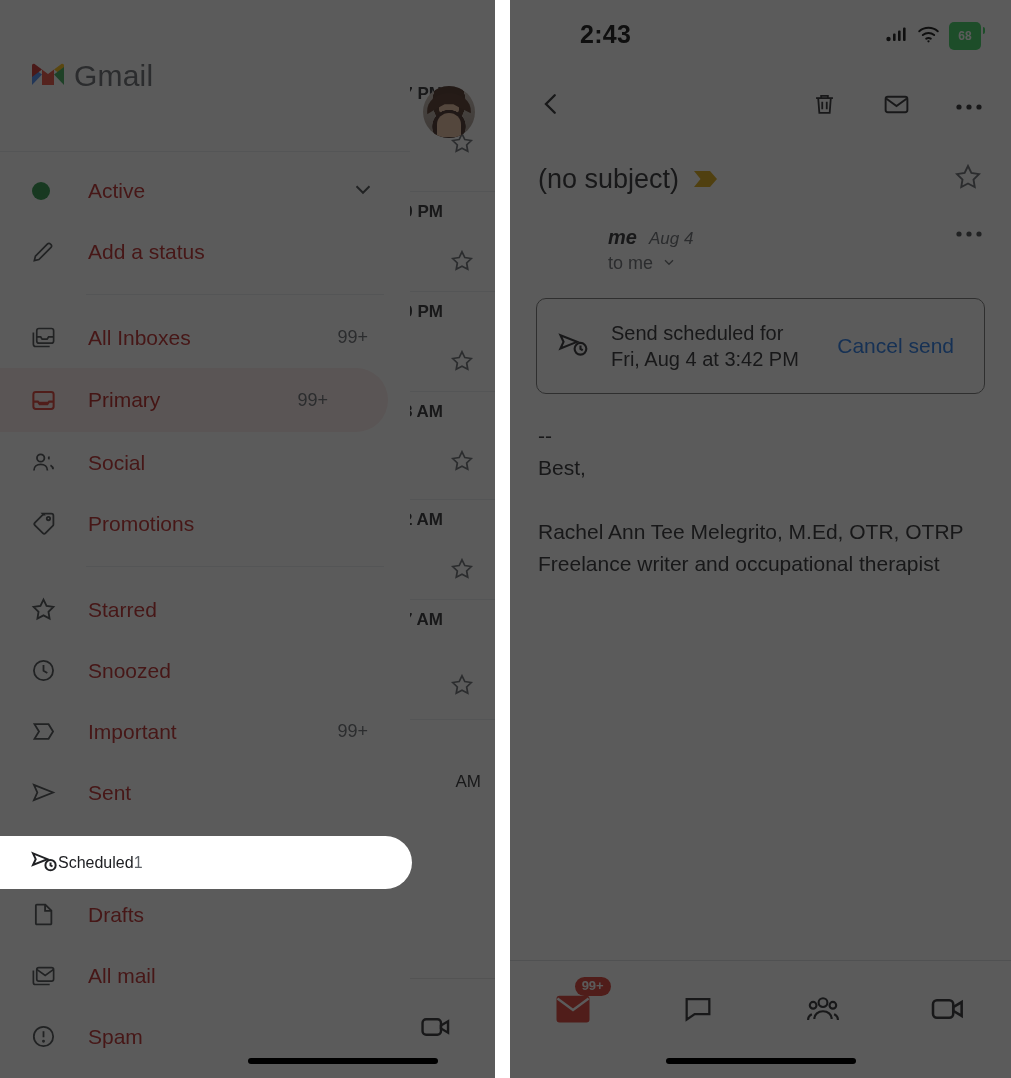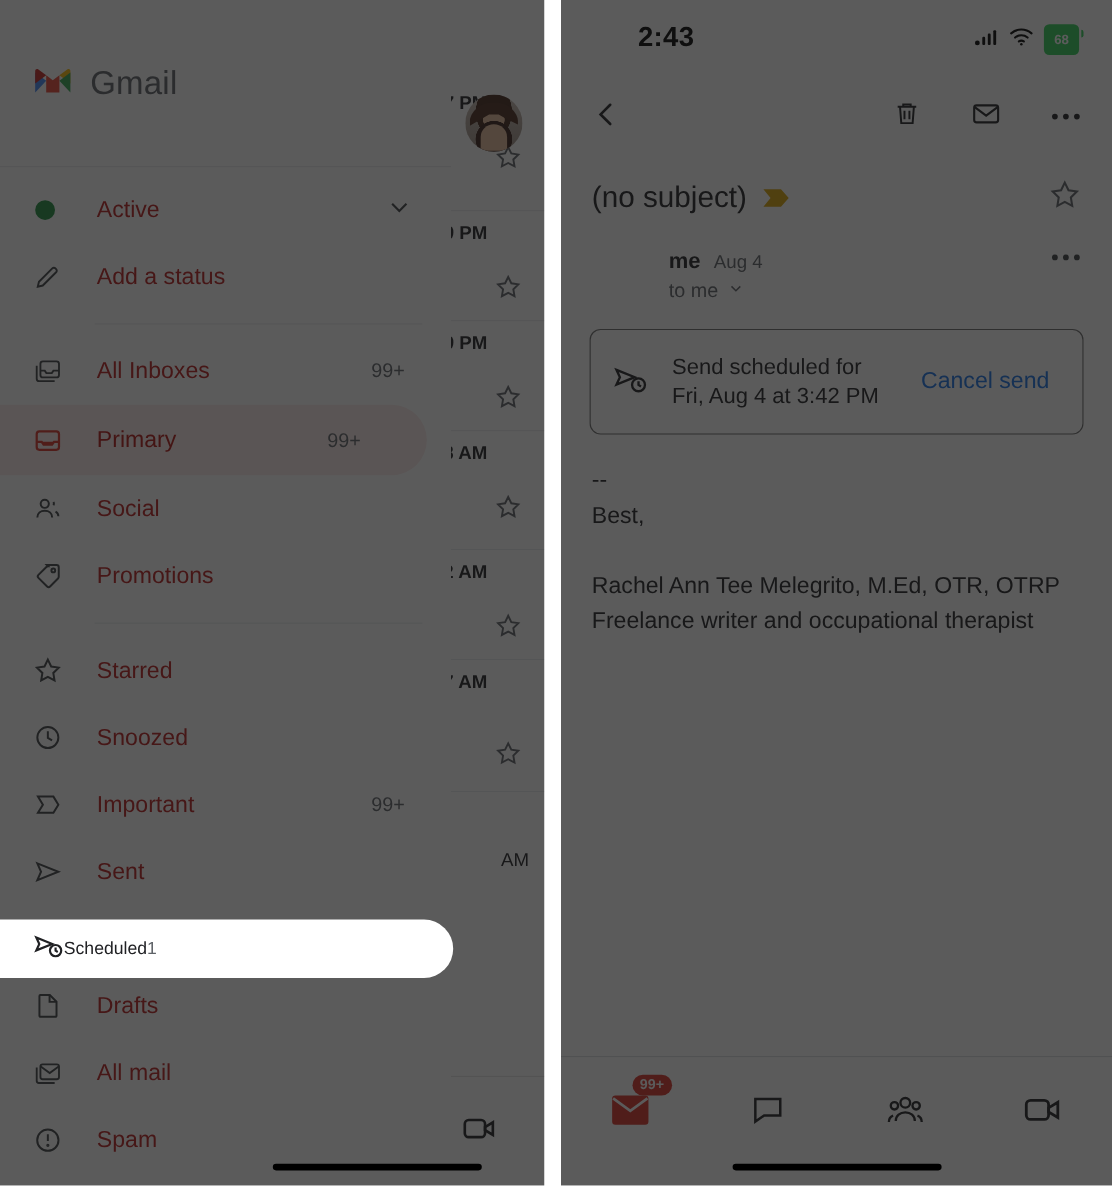--- a/index.html
+++ b/index.html
@@ -137,21 +137,21 @@
     z-index: 10;
     border-top-right-radius: 16px;
     border-bottom-right-radius: 16px;
     overflow: hidden;
   }
   .drawer-header {
     height: 152px;
     display: flex;
     align-items: center;
     padding-left: 30px;
-    gap: 16px;
+    gap: 8px;
     border-bottom: 1px solid #e8eaed;
   }
   .gmail-word {
     font-size: 30px;
     color: #5f6368;
     letter-spacing: 0.2px;
   }
   .drawer-list {
     padding-top: 8px;
   }
@@ -316,21 +316,21 @@
     position: relative;
   }
   .s-avatar {
     width: 54px;
     height: 54px;
     border-radius: 50%;
     overflow: hidden;
     flex: none;
   }
   .s-meta { margin-left: 16px; padding-top: 4px; }
-  .s-line1 { display: flex; align-items: baseline; gap: 12px; }
+  .s-line1 { display: flex; align-items: baseline; gap: 12px; font-style: italic; }
   .s-me { font-size: 20px; font-weight: 700; color: #202124; }
   .s-date { font-size: 17px; color: #5f6368; }
   .s-line2 { display: flex; align-items: center; gap: 8px; margin-top: 4px; }
   .s-to { font-size: 18px; color: #5f6368; }
   .s-more { position: absolute; right: 28px; top: 20px; }
 
   .sched-banner {
     margin: 22px 26px 0 26px;
     border: 1px solid #6d6d6d;
     border-radius: 10px;

